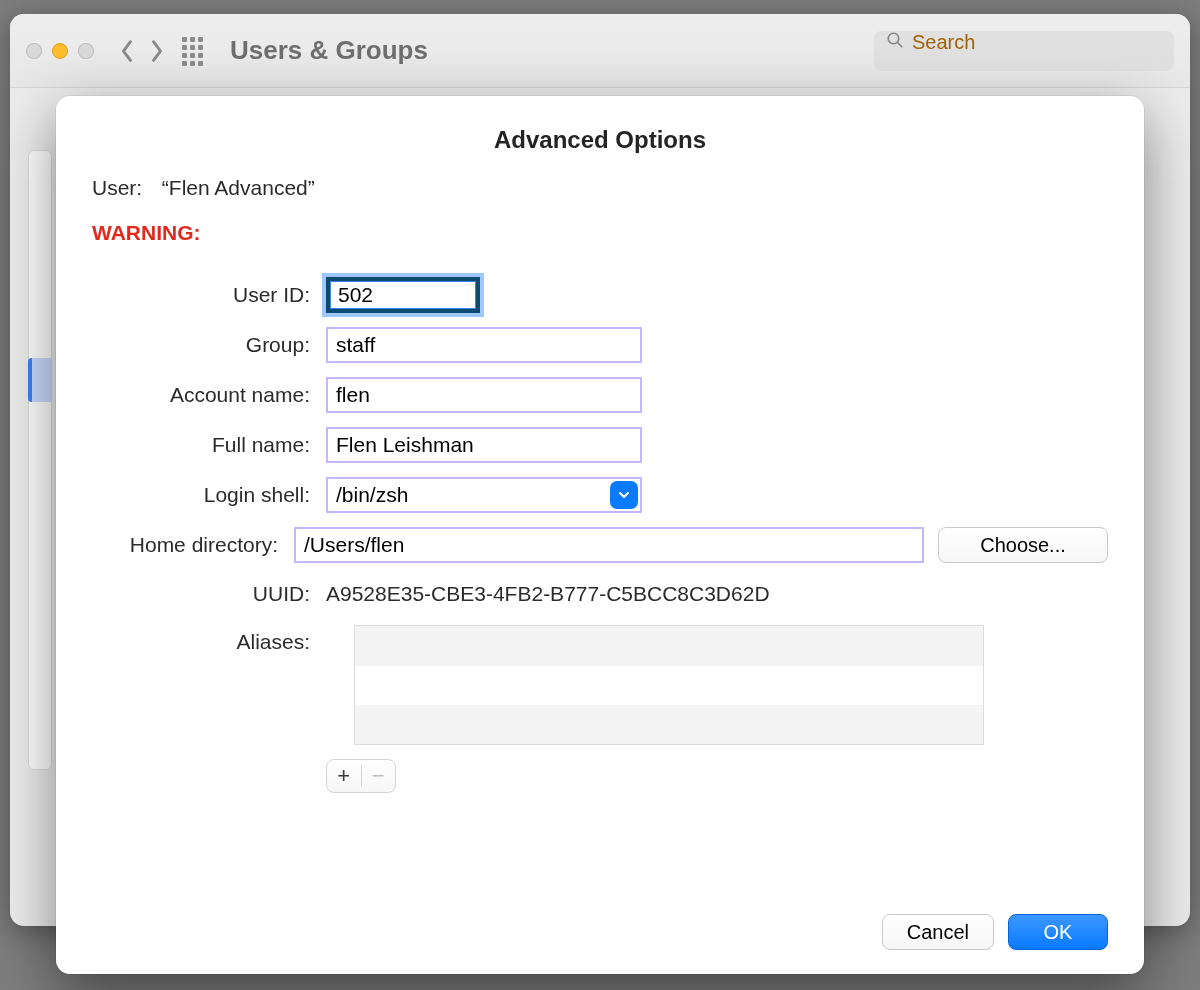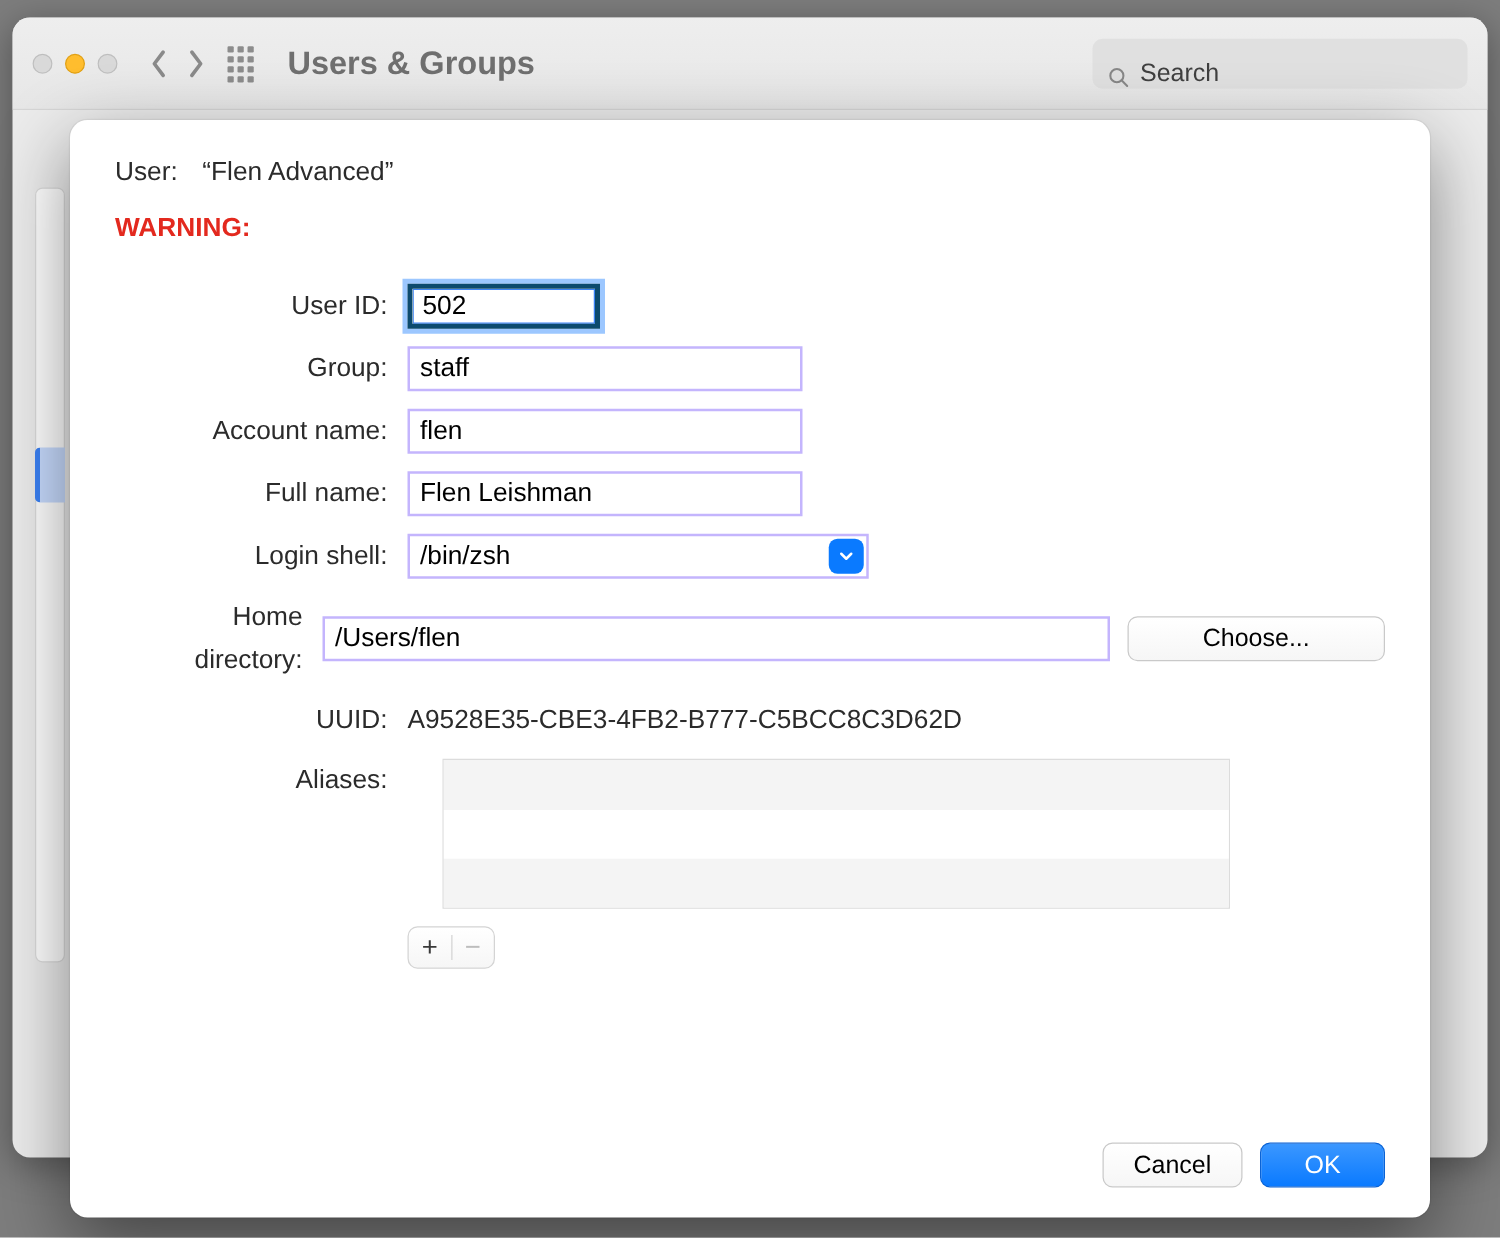--- a/index.html
+++ b/index.html
@@ -40,21 +40,21 @@
     width: 30px; height: 40px; display:flex; align-items:center; justify-content:center;
     color:#8a8a8a;
   }
   .navbtn svg { width: 14px; height: 24px; }
   .gridicon { display:flex; flex-wrap:wrap; width: 28px; height:28px; gap:3px; margin: 0 20px 0 10px;}
   .gridicon span { width:5px; height:5px; background:#8c8c8c; border-radius:1px;}
   .wintitle { font-size: 26px; font-weight:600; color:#6f6f6f; }
   .search {
     margin-left:auto; width: 300px; height: 40px;
     background:#e0e0e0; border-radius:8px;
-    display:flex; align-items:flex-end; padding:0 12px; color:#404040;
+    display:flex; align-items:flex-start; padding:0 12px; color:#a16207;
     gap:8px;
   }
   .search svg{ width:18px; height:18px; }
   .search .ph { font-size:20px; }
   .sidebar-hint {
     position:absolute; left:18px; top:136px; width:24px; height:620px;
     background:#fff; border:1px solid #dcdcdc; border-radius:6px;
   }
   .sidebar-sel {
     position:absolute; left:18px; top:344px; width:24px; height:44px;
@@ -95,21 +95,21 @@
     border-radius: 0;
     background:#fff;
     font-family:inherit;
   }
   input.fld.focused {
     border: 4px solid #0c4a6e;
     box-shadow: 0 0 0 4px #9cc7ff, inset 0 0 0 1px #3b82f6;
   }
   .w-small { width: 154px; }
   .w-med   { width: 316px; }
-  .w-combo { width: 369px; }
+  .w-combo { width: 316px; }
   .w-long  { width: 630px; }
 
   .combo {
     position:relative; display:inline-block;
   }
   .combo .drop {
     position:absolute; right:4px; top:4px;
     width:28px; height:28px; border-radius:7px;
     background:#0a7aff;
     display:flex; align-items:center; justify-content:center;
@@ -202,20 +202,21 @@
           <line x1="15" y1="15" x2="21" y2="21" stroke="#878787" stroke-width="2.2" stroke-linecap="round"></line>
         </svg>
       <span class="ph">Search</span>
     </div>
   </div>
   <div class="sidebar-hint"></div>
   <div class="sidebar-sel"></div>
 </div>
 
 <div class="sheet">
+  <h1>Advanced Options</h1>
 
   <div class="userline">
     <span class="lbl">User:</span>
     <span>“Flen Advanced”</span>
   </div>
 
   <div class="warnblock">
     <span class="warnlbl">WARNING:</span>
   </div>
 
@@ -260,21 +261,21 @@
               </svg>
           </span>
         </span>
       </div>
     </div>
 
     <div class="row">
       <div class="lblcell">Home directory:</div>
       <div class="valcell">
         <input class="fld w-long" value="/Users/flen" style="">
-        <button class="btn" style="width:206px">Choose...</button>
+        <button class="btn" style="width:170px">Choose...</button>
       </div>
     </div>
 
     <div class="row">
       <div class="lblcell">UUID:</div>
       <div class="valcell">
         <span class="uuidval">A9528E35-CBE3-4FB2-B777-C5BCC8C3D62D</span>
       </div>
     </div>
 

